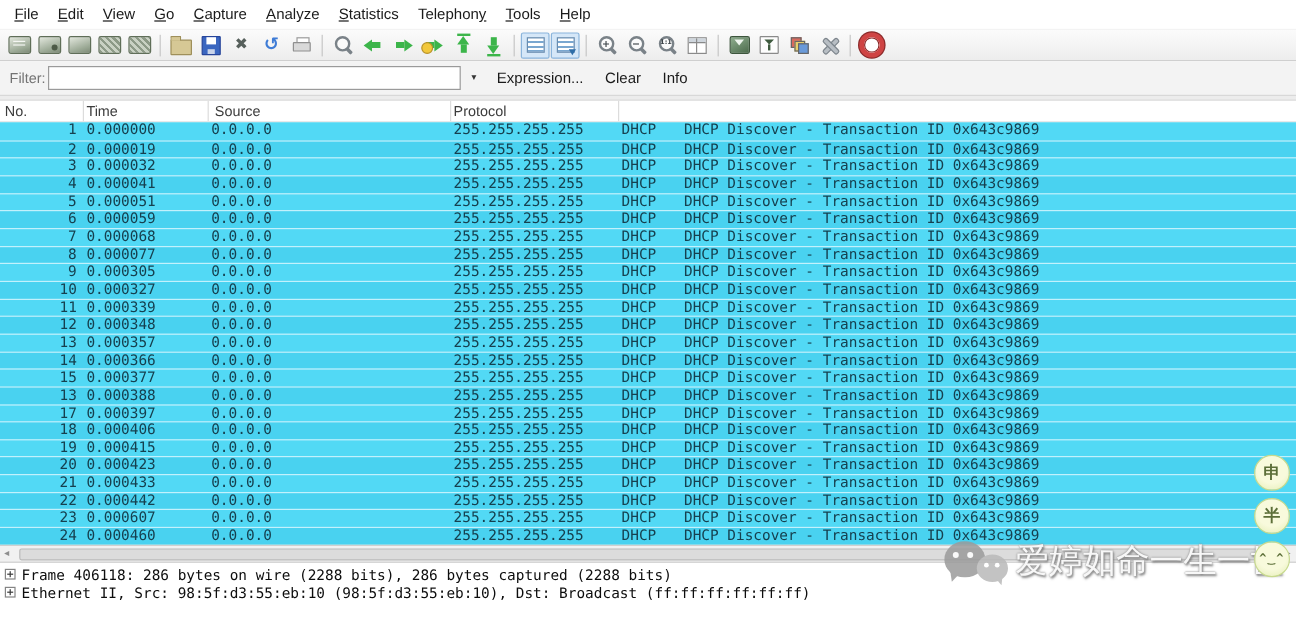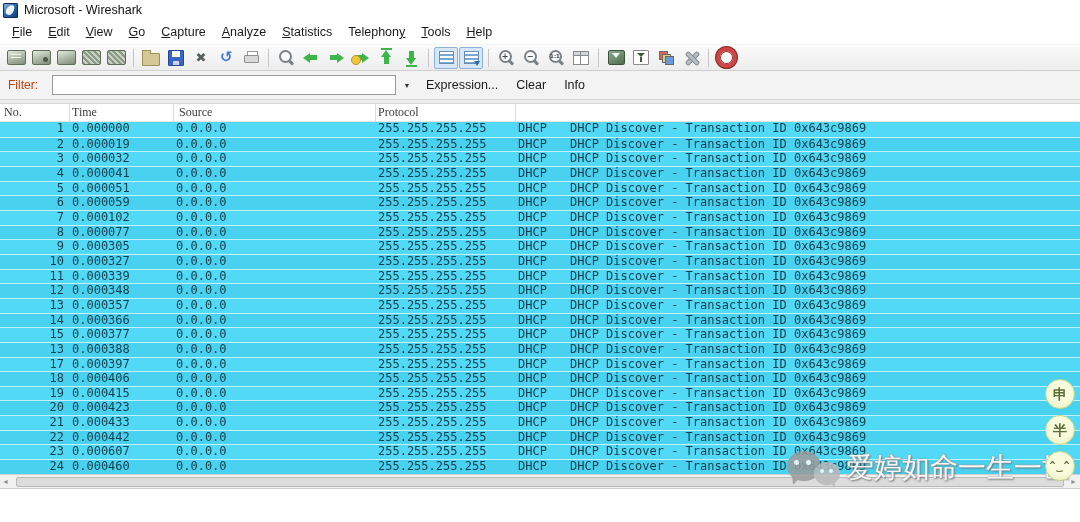--- a/index.html
+++ b/index.html
@@ -79,28 +79,28 @@
   .tbi-colrules i:nth-child(2){left:3px;top:3px;background:#e8cf6a;}
   .tbi-colrules i:nth-child(3){left:6px;top:5px;background:#6a9ad9;}
   .tbi-prefs{width:15px;height:15px;}
   .tbi-prefs::before,.tbi-prefs::after{content:'';position:absolute;left:6px;top:0;width:3px;height:15px;background:#b8bec4;border:1px solid #7e868d;border-radius:2px;}
   .tbi-prefs::before{transform:rotate(45deg);}
   .tbi-prefs::after{transform:rotate(-45deg);}
   .tbi-help{width:13px;height:13px;border-radius:50%;background:#fff;border:4px solid #cf4444;box-shadow:0 0 0 1px #8a2a2a, inset 0 0 0 1px #8a2a2a;box-sizing:content-box;}
 
   
   .filterbar{height:29px;display:flex;align-items:center;background:#f3f3f3;border-bottom:1px solid #d8d8d8;box-sizing:border-box;padding-left:8px;}
-  .flabel{color:#c2410c;margin-right:14px;}
+  .flabel{color:#737373;margin-right:2px;}
   .finput{width:344px;height:20px;border:1px solid #9a9a9a;background:#fff;font:12px "Liberation Sans",sans-serif;padding:0 4px;box-sizing:border-box;outline:none;}
   .fdd{width:16px;text-align:center;font-size:7px;color:#333;margin:0 2px 0 3px;}
   .flat{border:none;background:transparent;font:12.5px "Liberation Sans",sans-serif;color:#1a1a1a;padding:3px 9px;cursor:default;}
 
   
   .listgap{height:4px;background:#ececec;border-bottom:1px solid #d8d8d8;box-sizing:border-box;}
-  .grid{display:grid;grid-template-columns:70px 104px 202px 140px 52px 1fr;font-family:Liberation Serif, serif;}
+  .grid{display:grid;grid-template-columns:70px 104px 202px 140px 52px 1fr;}
   .colheader{height:18px;background:#fff;align-items:center;border-bottom:1px solid #e4e4e4;box-sizing:border-box;}
   .hcell{height:100%;display:flex;align-items:center;border-right:1px solid #dcdcdc;color:#3c3c3c;font-size:12px;
     white-space:nowrap;overflow:hidden;padding-left:2px;box-sizing:border-box;}
   .hcell.h0{padding-left:4px;}
   .hcell.h2{padding-left:5px;}
   .hcell.h5{padding-left:7px;border-right:none;}
   .rows{height:352px;overflow:hidden;background:#4ed5f2;}
   .prow{height:14.666px;background:#52d9f5;border-top:1px solid #c2f1fc;box-sizing:border-box;
     font:12px/13px "DejaVu Sans Mono","Liberation Mono",monospace;color:#16404f;}
   .prow:nth-child(even){background:#49d2f0;}
@@ -137,24 +137,20 @@
   .stamp{width:30px;height:30px;border-radius:50%;margin:0 auto 6px auto;border:1px solid #c7d98e;box-sizing:border-box;
     background:radial-gradient(circle at 50% 35%,#f8fadc 55%,#e4edb4);display:flex;align-items:center;justify-content:center;
     font:bold 14px/30px "DejaVu Sans",sans-serif;color:#5c6f38;}
   .stamp .face{font:bold 10px/30px "DejaVu Sans Mono",monospace;color:#5c6f38;letter-spacing:1px;}
 </style>
 </head>
 <body>
 
 <div class="window">
 
-  <div class="titlebar">
-    <span class="wicon"></span>
-    <span class="title">Microsoft - Wireshark</span>
-  </div>
 
   <div class="menubar" id="menubar">
       <span class="mitem"><u>F</u>ile</span>
       <span class="mitem"><u>E</u>dit</span>
       <span class="mitem"><u>V</u>iew</span>
       <span class="mitem"><u>G</u>o</span>
       <span class="mitem"><u>C</u>apture</span>
       <span class="mitem"><u>A</u>nalyze</span>
       <span class="mitem"><u>S</u>tatistics</span>
       <span class="mitem">Telephon<u>y</u></span>
@@ -342,21 +338,21 @@
       <div class="prow grid">
         <span class="pcell c0">6</span>
         <span class="pcell c1">0.000059</span>
         <span class="pcell c2">0.0.0.0</span>
         <span class="pcell c3">255.255.255.255</span>
         <span class="pcell c4">DHCP</span>
         <span class="pcell c5">DHCP Discover - Transaction ID 0x643c9869</span>
       </div>
       <div class="prow grid">
         <span class="pcell c0">7</span>
-        <span class="pcell c1">0.000102</span>
+        <span class="pcell c1">0.000068</span>
         <span class="pcell c2">0.0.0.0</span>
         <span class="pcell c3">255.255.255.255</span>
         <span class="pcell c4">DHCP</span>
         <span class="pcell c5">DHCP Discover - Transaction ID 0x643c9869</span>
       </div>
       <div class="prow grid">
         <span class="pcell c0">8</span>
         <span class="pcell c1">0.000077</span>
         <span class="pcell c2">0.0.0.0</span>
         <span class="pcell c3">255.255.255.255</span>
@@ -492,20 +488,30 @@
         <span class="pcell c5">DHCP Discover - Transaction ID 0x643c9869</span>
       </div>
     </div>
 
   <div class="hscroll">
     <span class="harrow">◄</span>
     <span class="hthumb"></span>
     <span class="harrow r">►</span>
   </div>
 
+  <div class="details" id="details">
+      <div class="dline">
+        <span class="expander"></span>
+        <span class="dtext">Frame 406118: 286 bytes on wire (2288 bits), 286 bytes captured (2288 bits)</span>
+      </div>
+      <div class="dline">
+        <span class="expander"></span>
+        <span class="dtext">Ethernet II, Src: 98:5f:d3:55:eb:10 (98:5f:d3:55:eb:10), Dst: Broadcast (ff:ff:ff:ff:ff:ff)</span>
+      </div>
+    </div>
 
   <div class="wm-wechat">
     <span class="b1"></span>
       <span class="b2"></span>
   </div>
   <div class="wm-text">爱婷如命一生一世</div>
   <div class="stamps" id="stamps">
       <div class="stamp">
         <span>申</span>
       </div>

